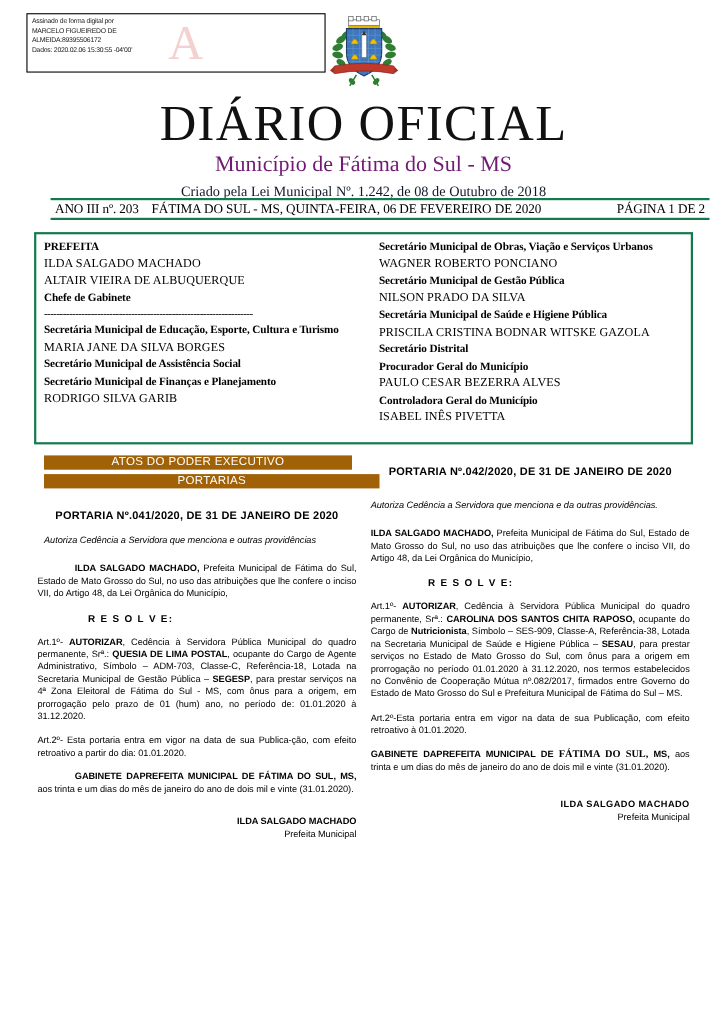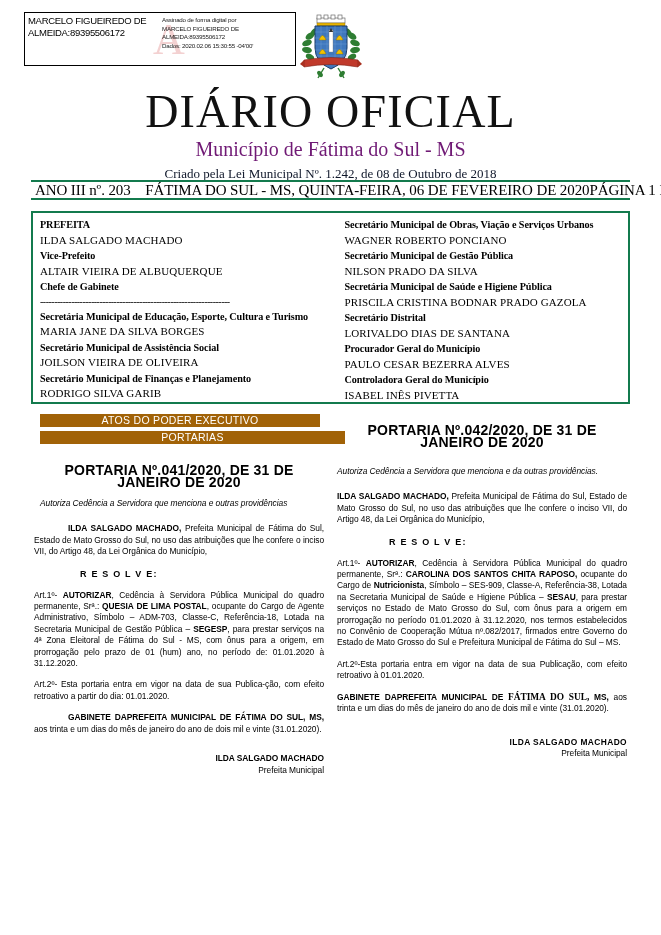--- a/index.html
+++ b/index.html
@@ -104,33 +104,33 @@
     font-family: "Liberation Serif", serif;
     font-size: 13px;
     line-height: 18px;
     margin-top: 4px;
     color: #0f172a;
   }
 
   
   .edition-bar {
     position: absolute;
-    left: 31px;
+    left: 46px;
     top: 180px;
     width: 599px;
     border-top: 2.5px solid #137a4d;
     border-bottom: 2.5px solid #137a4d;
     height: 20px;
     box-sizing: border-box;
     display: flex;
     align-items: center;
     justify-content: space-between;
     padding: 0 4px;
     font-family: "Liberation Serif", serif;
-    font-size: 15px;
+    font-size: 12px;
     letter-spacing: -0.1px;
   }
   .edition-left { white-space: pre; }
   .edition-right { white-space: pre; }
 
   
   .officials-box {
     position: absolute;
     left: 31px;
     top: 211px;
@@ -205,21 +205,21 @@
     line-height: 11.4px;
     text-align: justify;
     letter-spacing: -0.05px;
     margin: 0;
   }
   .p.right { text-align: right; }
   .p.italic { font-style: italic; }
   .p b, .b { font-weight: bold; }
   .heading {
     font-family: "Liberation Sans", sans-serif;
-    font-size: 14px;
+    font-size: 10px;
     font-weight: bold;
     text-align: center;
     letter-spacing: 0.2px;
     line-height: 12px;
   }
   .resolve {
     font-family: "Liberation Sans", sans-serif;
     font-size: 9px;
     font-weight: bold;
     letter-spacing: 1.2px;
@@ -235,21 +235,20 @@
   .sp-18 { height: 18px; }
   .sp-22 { height: 22px; }
 </style>
 </head>
 <body>
 
 <div class="page">
 
   <div class="sig-stamp">
     <div class="sig-watermark">A</div>
-    <div class="sig-name">MARCELO FIGUEIREDO DE ALMEIDA:89395506172</div>
     <div class="sig-details">
       <div>Assinado de forma digital por</div>
       <div>MARCELO FIGUEIREDO DE</div>
       <div>ALMEIDA:89395506172</div>
       <div>Dados: 2020.02.06 15:30:55 -04'00'</div>
     </div>
   </div>
 
   <div class="brasao">
     <svg viewBox="0 0 66 70" width="66" height="70" xmlns="http://www.w3.org/2000/svg">
@@ -325,40 +324,37 @@
 
   <div class="edition-bar">
     <div class="edition-left">ANO III nº. 203    FÁTIMA DO SUL - MS, QUINTA-FEIRA, 06 DE FEVEREIRO DE 2020</div>
     <div class="edition-right">PÁGINA 1 DE 2</div>
   </div>
 
   <div class="officials-box">
     <div class="off-col left">
       <div class="off-role">PREFEITA</div>
       <div class="off-name">ILDA SALGADO MACHADO</div>
-      <div class="off-role">Vice-Prefeito</div>
       <div class="off-name">ALTAIR VIEIRA DE ALBUQUERQUE</div>
       <div class="off-role">Chefe de Gabinete</div>
       <div class="off-sep">-------------------------------------------------------------------</div>
       <div class="off-role wrap">Secretária Municipal de Educação, Esporte, Cultura e Turismo</div>
       <div class="off-name">MARIA JANE DA SILVA BORGES</div>
       <div class="off-role">Secretário Municipal de Assistência Social</div>
-      <div class="off-name">JOILSON VIEIRA DE OLIVEIRA</div>
       <div class="off-role">Secretário Municipal de Finanças e Planejamento</div>
       <div class="off-name">RODRIGO SILVA GARIB</div>
     </div>
     <div class="off-col right">
       <div class="off-role">Secretário Municipal de Obras, Viação e Serviços Urbanos</div>
       <div class="off-name">WAGNER ROBERTO PONCIANO</div>
       <div class="off-role">Secretário Municipal de Gestão Pública</div>
       <div class="off-name">NILSON PRADO DA SILVA</div>
       <div class="off-role">Secretária Municipal de Saúde e Higiene Pública</div>
-      <div class="off-name">PRISCILA CRISTINA BODNAR PRADO GAZOLA</div>
+      <div class="off-name">PRISCILA CRISTINA BODNAR WITSKE GAZOLA</div>
       <div class="off-role">Secretário Distrital</div>
-      <div class="off-name">LORIVALDO DIAS DE SANTANA</div>
       <div class="off-role">Procurador Geral do Município</div>
       <div class="off-name">PAULO CESAR BEZERRA ALVES</div>
       <div class="off-role">Controladora Geral do Município</div>
       <div class="off-name">ISABEL INÊS PIVETTA</div>
     </div>
   </div>
 
   <div class="banner" id="banner-atos">ATOS DO PODER EXECUTIVO</div>
   <div class="banner" id="banner-portarias">PORTARIAS</div>
 

